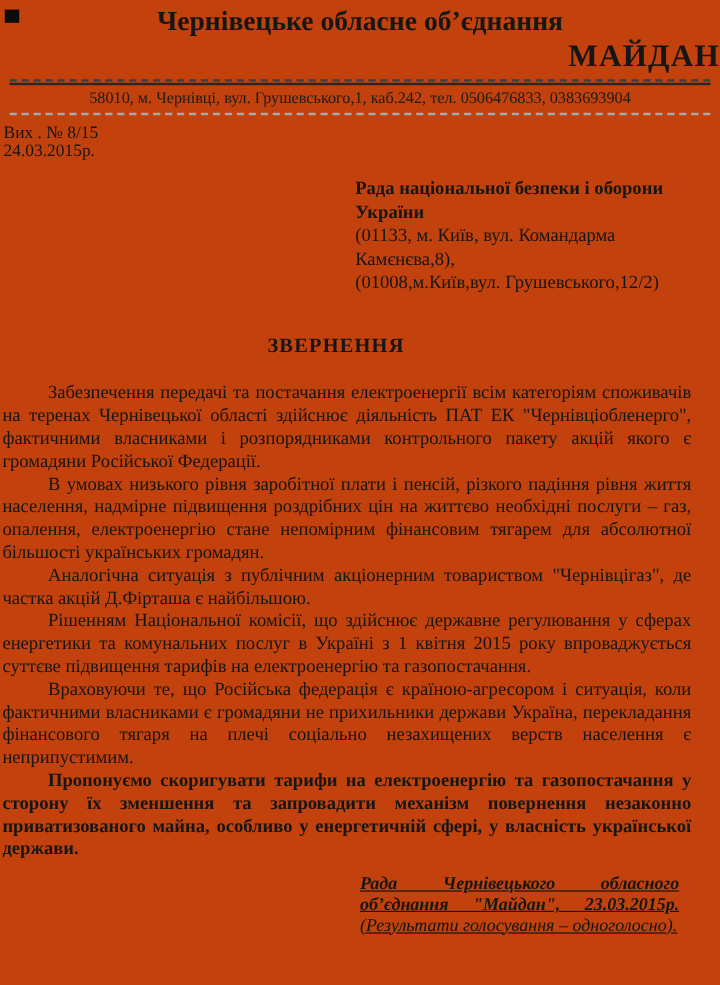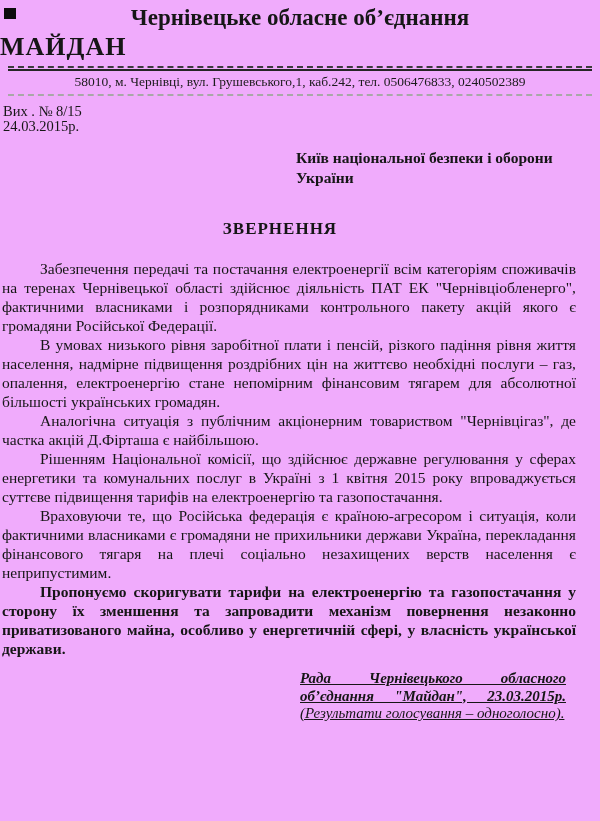--- a/index.html
+++ b/index.html
@@ -1,20 +1,20 @@
 <!DOCTYPE html>
 <html><head>
 <meta charset="utf-8">
 <style>
   html, body { margin: 0; padding: 0; background: #ffffff; }
   .page {
     position: relative;
     width: 600px;
     height: 821px;
-    background: #f0abfc;
+    background: #c2410c;
     font-family: "Liberation Serif", "DejaVu Serif", serif;
     color: #161616;
     overflow: hidden;
   }
   .scan-artifact {
     position: absolute;
     left: 4px;
     top: 8px;
     width: 12px;
     height: 11px;
@@ -22,21 +22,21 @@
   }
   .letterhead { padding-top: 4px; }
   .org-line1 {
     text-align: center;
     font-weight: bold;
     font-size: 23px;
     line-height: 28px;
     margin: 0;
   }
   .org-line2 {
-    text-align: left;
+    text-align: right;
     font-weight: bold;
     font-size: 26px;
     line-height: 30px;
     margin: 0;
     letter-spacing: 1px;
   }
   .rule-dashed {
     margin: 4px 8px 0 8px;
     border-top: 2px dashed #3c3c3c;
     height: 0;
@@ -109,31 +109,33 @@
 
 <div class="page">
 
   <div class="scan-artifact"></div>
 
   <div class="letterhead">
     <div class="org-line1">Чернівецьке обласне об’єднання</div>
     <div class="org-line2">МАЙДАН</div>
     <div class="rule-dashed"></div>
     <div class="rule-solid"></div>
-    <div class="address">58010, м. Чернівці, вул. Грушевського,1, каб.242, тел. 0506476833, 0240502389</div>
+    <div class="address">58010, м. Чернівці, вул. Грушевського,1, каб.242, тел. 0506476833, 0383693904</div>
     <div class="rule-dashed-light"></div>
   </div>
 
   <div class="meta">
     <div>Вих . № 8/15</div>
     <div>24.03.2015р.</div>
   </div>
 
   <div class="recipients">
-    <div class="recipient-bold">Київ національної безпеки і оборони України</div>
+    <div class="recipient-bold">Рада національної безпеки і оборони України</div>
+    <div>(01133, м. Київ, вул. Командарма Камєнєва,8),</div>
+    <div>(01008,м.Київ,вул. Грушевського,12/2)</div>
   </div>
 
   <div class="doc-title">ЗВЕРНЕННЯ</div>
 
   <div class="body-text">
     <p>Забезпечення передачі та постачання електроенергії всім категоріям споживачів на теренах Чернівецької області здійснює діяльність ПАТ ЕК "Чернівціобленерго", фактичними власниками і розпорядниками контрольного пакету акцій якого є громадяни Російської Федерації.</p>
     <p>В умовах низького рівня заробітної плати і пенсій, різкого падіння рівня життя населення, надмірне підвищення роздрібних цін на життєво необхідні послуги – газ, опалення, електроенергію стане непомірним фінансовим тягарем для абсолютної більшості українських громадян.</p>
     <p>Аналогічна ситуація з публічним акціонерним товариством "Чернівцігаз", де частка акцій Д.Фірташа є найбільшою.</p>
     <p>Рішенням Національної комісії, що здійснює державне регулювання у сферах енергетики та комунальних послуг в Україні з 1 квітня 2015 року впроваджується суттєве підвищення тарифів на електроенергію та газопостачання.</p>
     <p>Враховуючи те, що Російська федерація є країною-агресором і ситуація, коли фактичними власниками є громадяни не прихильники держави Україна, перекладання фінансового тягаря на плечі соціально незахищених верств населення є неприпустимим.</p>

